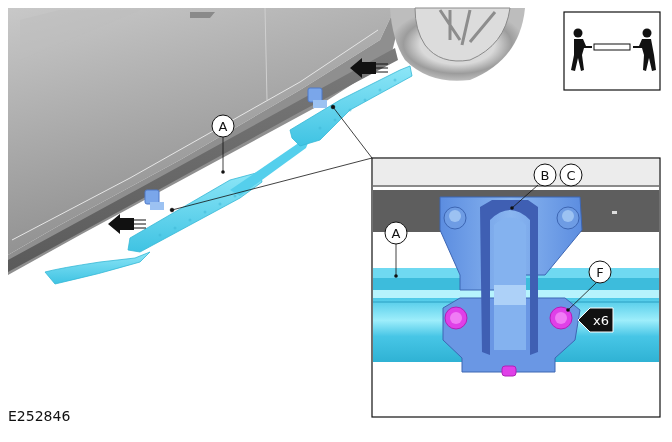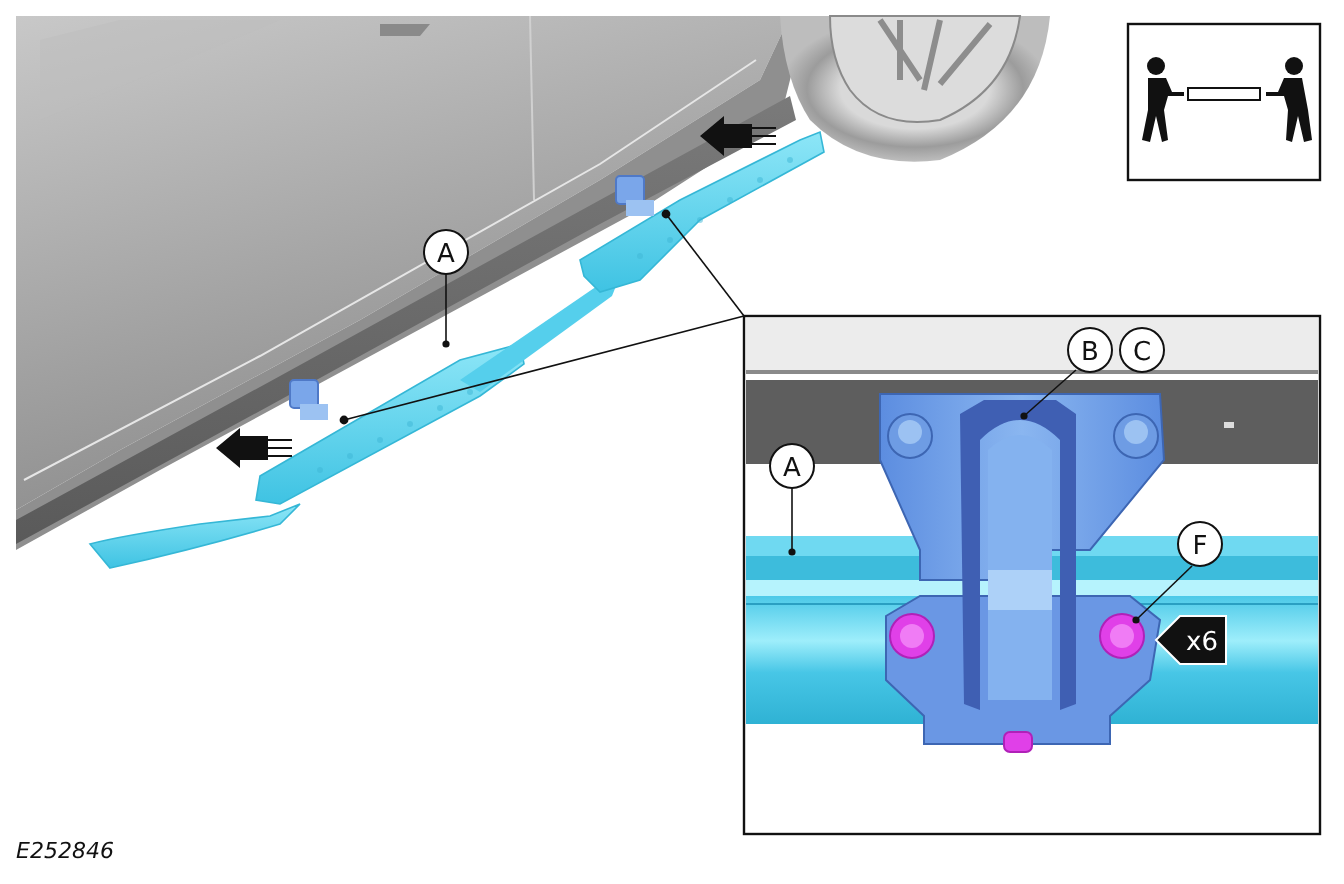--- a/index.html
+++ b/index.html
@@ -1,22 +1,22 @@
 <!DOCTYPE html>
 <html><head>
 <meta charset="utf-8">
 <style>
   html, body { margin: 0; padding: 0; background: #ffffff; }
   body { width: 672px; height: 442px; position: relative; overflow: hidden;
          font-family: "DejaVu Sans", sans-serif; }
   #stage { position: absolute; left: 0; top: 0; width: 672px; height: 442px; }
   .callout-text { font-family: "DejaVu Sans", sans-serif; font-size: 13px; fill: #111; }
   .qty-text { font-family: "DejaVu Sans", sans-serif; font-size: 13px; fill: #ffffff; }
-  #figure-id { position: absolute; left: 8px; top: 420px; font-size: 11px; color: #111;
-               font-family: "DejaVu Sans", sans-serif; line-height: 12px; font-style: italic; }
+  #figure-id { position: absolute; left: 8px; top: 410px; font-size: 14px; color: #111;
+               font-family: "DejaVu Sans", sans-serif; line-height: 12px; }
 </style>
 </head>
 <body>
 
 <svg id="stage" viewBox="0 0 672 442" xmlns="http://www.w3.org/2000/svg">
   <defs>
     <linearGradient id="bodyGrad" x1="0" y1="0" x2="0.4" y2="1">
       <stop offset="0" stop-color="#c8c8c8"></stop>
       <stop offset="0.5" stop-color="#a9a9a9"></stop>
       <stop offset="1" stop-color="#8a8a8a"></stop>

